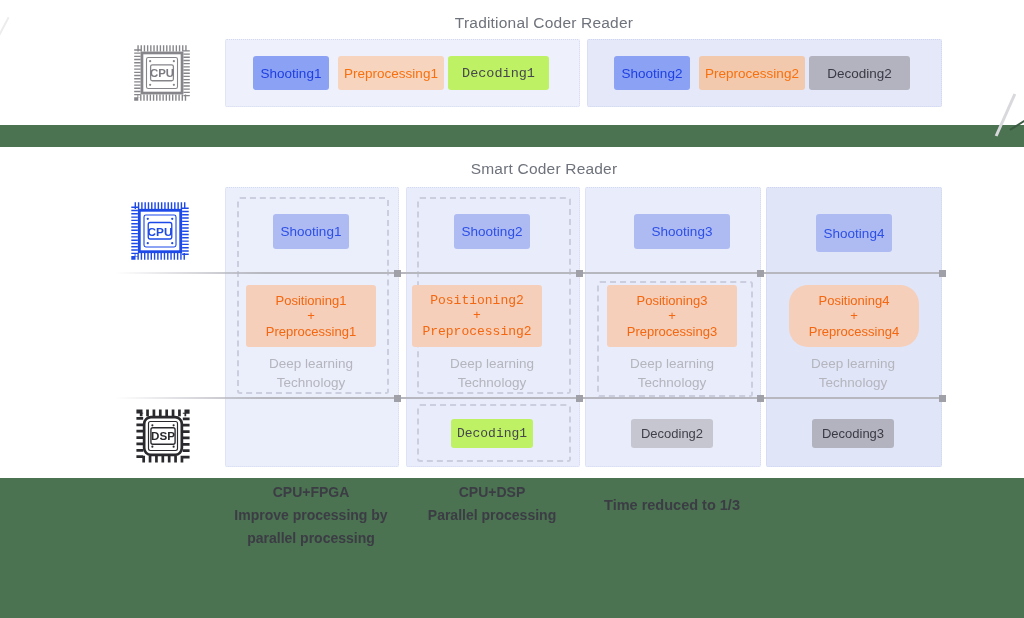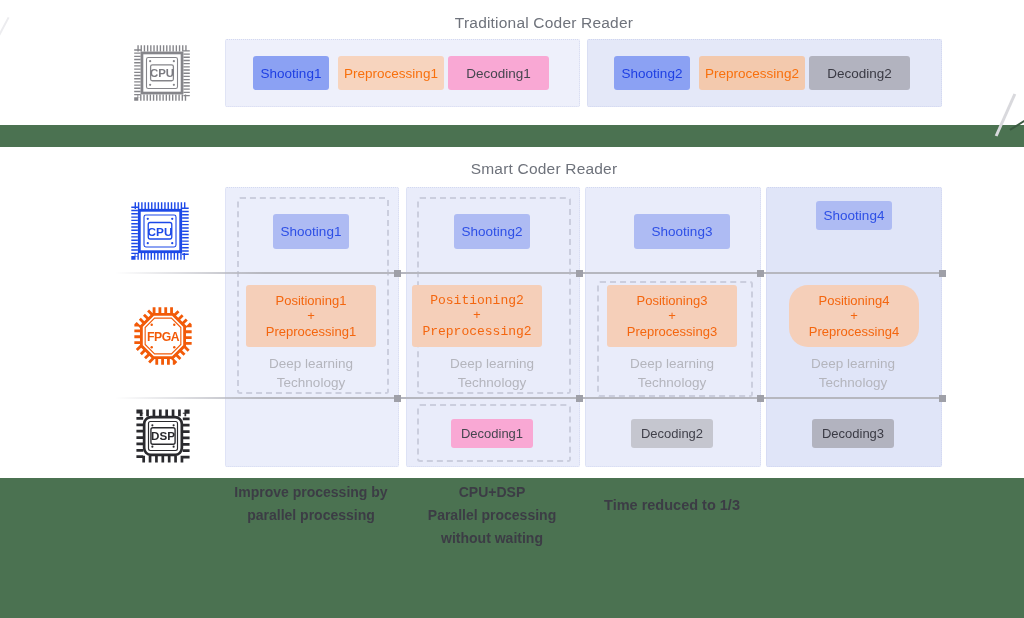--- a/index.html
+++ b/index.html
@@ -13,21 +13,21 @@
   .panel{position:absolute;height:66px;border-radius:2px;border:1px dotted rgba(190,197,232,.55);}
   .col{position:absolute;top:187px;height:278px;border-radius:2px;border:1px dotted rgba(190,197,232,.5);}
 
   
   .block{position:absolute;display:flex;align-items:center;justify-content:center;
          border-radius:3px;font-size:13.5px;white-space:nowrap;}
   .b-blue-strong{background:#8ba1f3;color:#1e3fe3;}
   .b-blue-light{background:#aebbf3;color:#2d4fe6;}
   .b-orange-1{background:#f7d4be;color:#f8700d;}
   .b-orange-2{background:#f3c9ad;color:#f8700d;}
-  .b-gray-1{background:#f9a8d4;color:#46464f;}
+  .b-gray-1{background:#bef264;color:#46464f;font-family:Liberation Mono, monospace;}
   .b-gray-2{background:#c5c6cf;color:#41414b;}
   .b-gray-3{background:#b2b3bf;color:#3a3a44;}
 
   .pos-block{position:absolute;width:130px;height:62px;border-radius:3px;background:#f5cfb9;
              color:#f4660f;font-size:13px;line-height:15.5px;text-align:center;
              display:flex;flex-direction:column;justify-content:center;}
   .tech{position:absolute;width:172px;text-align:center;font-size:13.5px;line-height:19px;color:#b4b5bd;}
 
   .dashed{position:absolute;border:2px dashed #cbcede;border-radius:3px;}
 
@@ -96,32 +96,20 @@
       <rect x="17" y="17" width="34" height="34" rx="2" fill="none" stroke="#1d49e8" stroke-width="1.2"></rect>
       <circle cx="21" cy="21" r="1.2" fill="#1d49e8"></circle>
         <circle cx="47" cy="21" r="1.2" fill="#1d49e8"></circle>
       <circle cx="21" cy="47" r="1.2" fill="#1d49e8"></circle>
         <circle cx="47" cy="47" r="1.2" fill="#1d49e8"></circle>
       <rect x="21.5" y="25" width="25" height="17.5" rx="2" fill="none" stroke="#1d49e8" stroke-width="1.4"></rect>
       <text x="34" y="38.8" text-anchor="middle" font-size="12.5" font-weight="bold" fill="#1d49e8">CPU</text>
     </svg>
   </div>
 
-  <div class="chip" style="left:132px;top:305px;">
-    <svg width="62" height="62" viewBox="0 0 66 66">
-      <path d="M22 6 H44 L60 22 V44 L44 60 H22 L6 44 V22 Z" fill="none" stroke="#f25a08" stroke-width="7" stroke-dasharray="3 3.2"></path>
-      <path d="M22.5 10 H43.5 L56 22.5 V43.5 L43.5 56 H22.5 L10 43.5 V22.5 Z" fill="#ffffff" stroke="#f25a08" stroke-width="3"></path>
-      <path d="M24 14 H42 L52 24 V42 L42 52 H24 L14 42 V24 Z" fill="none" stroke="#f25a08" stroke-width="1.2"></path>
-      <circle cx="21" cy="21" r="1.3" fill="#f25a08"></circle>
-        <circle cx="45" cy="21" r="1.3" fill="#f25a08"></circle>
-      <circle cx="21" cy="45" r="1.3" fill="#f25a08"></circle>
-        <circle cx="45" cy="45" r="1.3" fill="#f25a08"></circle>
-      <text x="33" y="37.8" text-anchor="middle" font-size="13" font-weight="bold" letter-spacing="-0.5" fill="#f25a08">FPGA</text>
-    </svg>
-  </div>
 
   <div class="chip" style="left:134px;top:407px;">
     <svg width="58" height="58" viewBox="0 0 60 60">
       <rect x="6" y="6" width="48" height="48" fill="none" stroke="#2a2a2e" stroke-width="7" stroke-dasharray="2.8 3.8"></rect>
       <rect x="10.5" y="10.5" width="39" height="39" rx="7" fill="#ffffff" stroke="#2a2a2e" stroke-width="2.8"></rect>
       <rect x="15" y="15" width="30" height="30" rx="2" fill="none" stroke="#2a2a2e" stroke-width="1.2"></rect>
       <circle cx="19" cy="19" r="1.1" fill="#2a2a2e"></circle>
         <circle cx="41" cy="19" r="1.1" fill="#2a2a2e"></circle>
       <circle cx="19" cy="41" r="1.1" fill="#2a2a2e"></circle>
         <circle cx="41" cy="41" r="1.1" fill="#2a2a2e"></circle>
@@ -148,21 +136,21 @@
 
   <div class="tline" style="top:397px;"></div>
   <div class="marker" style="left:394px;top:395px;"></div>
   <div class="marker" style="left:576px;top:395px;"></div>
   <div class="marker" style="left:757px;top:395px;"></div>
   <div class="marker" style="left:939px;top:395px;"></div>
 
   <div class="block b-blue-light" style="left:273px;top:214px;width:76px;height:35px;">Shooting1</div>
   <div class="block b-blue-light" style="left:454px;top:214px;width:76px;height:35px;">Shooting2</div>
   <div class="block b-blue-light" style="left:634px;top:214px;width:96px;height:35px;">Shooting3</div>
-  <div class="block b-blue-light" style="left:816px;top:201px;width:76px;height:29px;text-align:right;">Shooting4</div>
+  <div class="block b-blue-light" style="left:816px;top:214px;width:76px;height:38px;text-align:right;">Shooting4</div>
 
   <div class="pos-block" style="left:246px;top:285px;">
     <div>Positioning1</div>
     <div>+</div>
     <div>Preprocessing1</div>
   </div>
   <div class="pos-block" style="left:412px;top:285px;font-family:Liberation Mono, monospace;">
     <div>Positioning2</div>
     <div>+</div>
     <div>Preprocessing2</div>
@@ -195,25 +183,25 @@
     <div>Technology</div>
   </div>
 
   <div class="block b-gray-1" style="left:451px;top:419px;width:82px;height:29px;font-size:13px;">Decoding1</div>
   <div class="block b-gray-2" style="left:631px;top:419px;width:82px;height:29px;font-size:13px;">Decoding2</div>
   <div class="block b-gray-3" style="left:812px;top:419px;width:82px;height:29px;font-size:13px;">Decoding3</div>
 
   <div class="footer-bg"></div>
 
   <div class="note" style="left:201px;width:220px;">
+    <div>CPU+FPGA</div>
     <div>Improve processing by</div>
     <div>parallel processing</div>
   </div>
 
   <div class="note" style="left:382px;width:220px;">
     <div>CPU+DSP</div>
     <div>Parallel processing</div>
-    <div>without waiting</div>
   </div>
 
   <div class="note-single" style="left:562px;width:220px;">Time reduced to 1/3</div>
 
 </div>
 
 </body></html>

